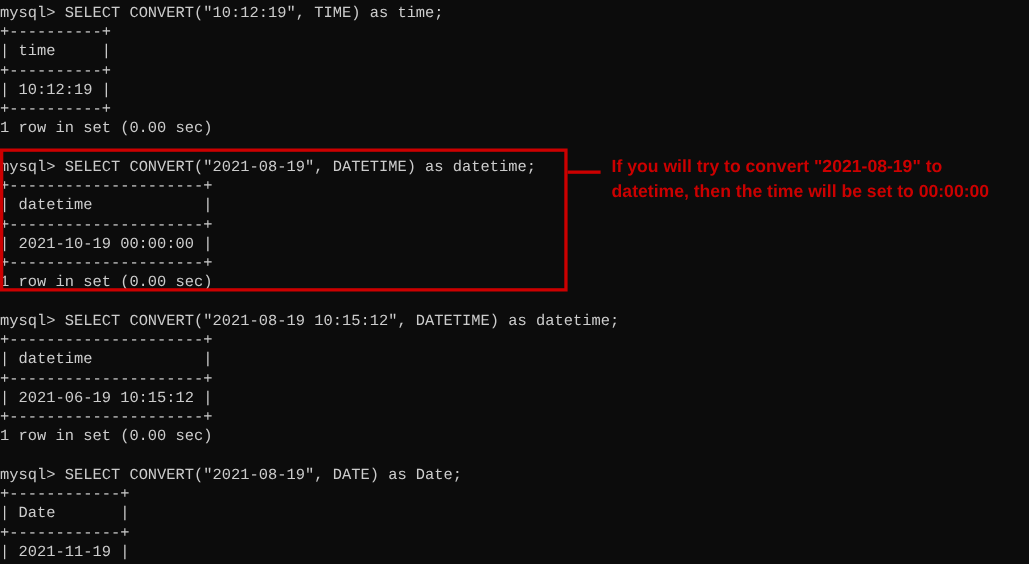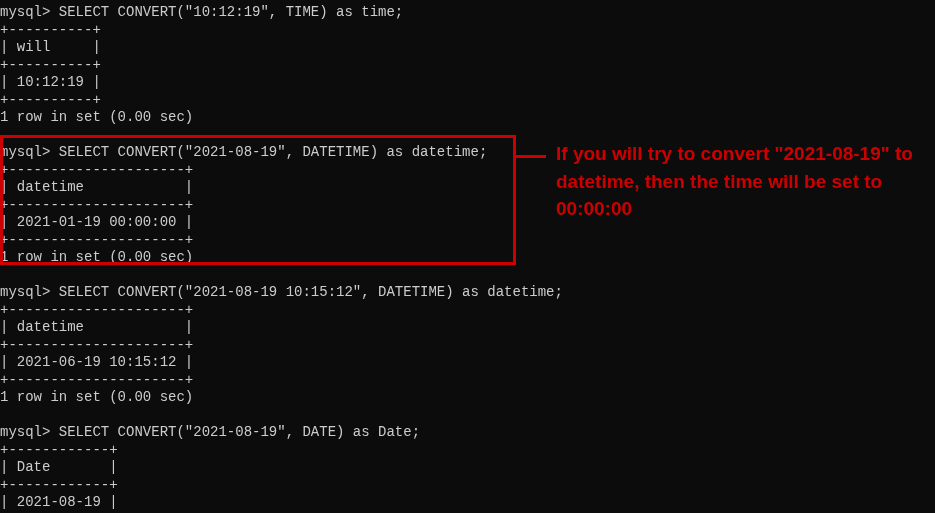--- a/index.html
+++ b/index.html
@@ -40,57 +40,57 @@
       height: 3px;
       background: #cc0000;
     }
     .annotation {
       position: absolute;
       left: 556px;
       top: 140px;
       width: 360px;
       color: #cc0000;
       font-family: -apple-system, 'Segoe UI', Arial, sans-serif;
-      font-size: 19px;
+      font-size: 16px;
       font-weight: 600;
       line-height: 1.45;
       white-space: normal;
     }
   </style>
 </head>
 <body>
 
 <div class="terminal"><span><span>mysql&gt; </span><span>SELECT CONVERT("10:12:19", TIME) as time;</span></span>
 <span>+----------+</span>
-<span>| will     |</span>
+<span>| time     |</span>
 <span>+----------+</span>
 <span>| 10:12:19 |</span>
 <span>+----------+</span>
 <span>1 row in set (0.00 sec)</span>
 
 <span><span>mysql&gt; </span><span>SELECT CONVERT("2021-08-19", DATETIME) as datetime;</span></span>
 <span>+---------------------+</span>
 <span>| datetime            |</span>
 <span>+---------------------+</span>
-<span>| 2021-01-19 00:00:00 |</span>
+<span>| 2021-10-19 00:00:00 |</span>
 <span>+---------------------+</span>
 <span>1 row in set (0.00 sec)</span>
 
 <span><span>mysql&gt; </span><span>SELECT CONVERT("2021-08-19 10:15:12", DATETIME) as datetime;</span></span>
 <span>+---------------------+</span>
 <span>| datetime            |</span>
 <span>+---------------------+</span>
 <span>| 2021-06-19 10:15:12 |</span>
 <span>+---------------------+</span>
 <span>1 row in set (0.00 sec)</span>
 
 <span><span>mysql&gt; </span><span>SELECT CONVERT("2021-08-19", DATE) as Date;</span></span>
 <span>+------------+</span>
 <span>| Date       |</span>
 <span>+------------+</span>
-<span>| 2021-08-19 |</span>
+<span>| 2021-11-19 |</span>
 <span>+------------+</span>
 
 </div>
 
 <div class="highlight-box"></div>
 <div class="connector"></div>
 <div class="annotation">If you will try to convert "2021-08-19" to datetime, then the time will be set to 00:00:00</div>
 
 </body></html>

